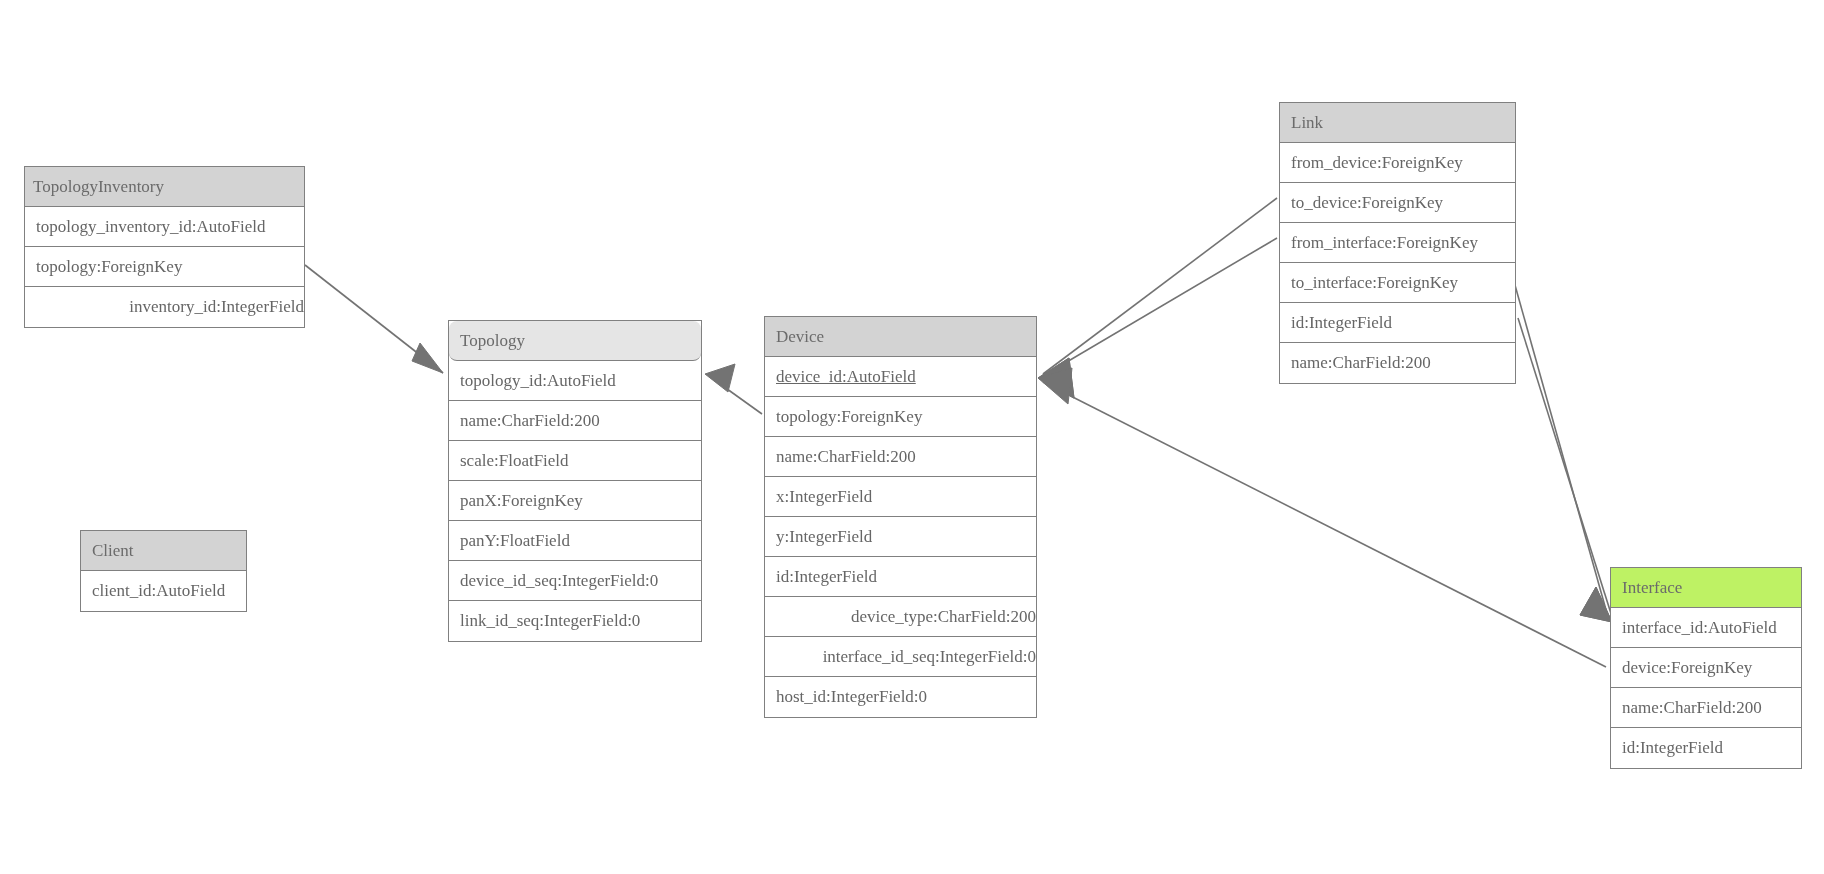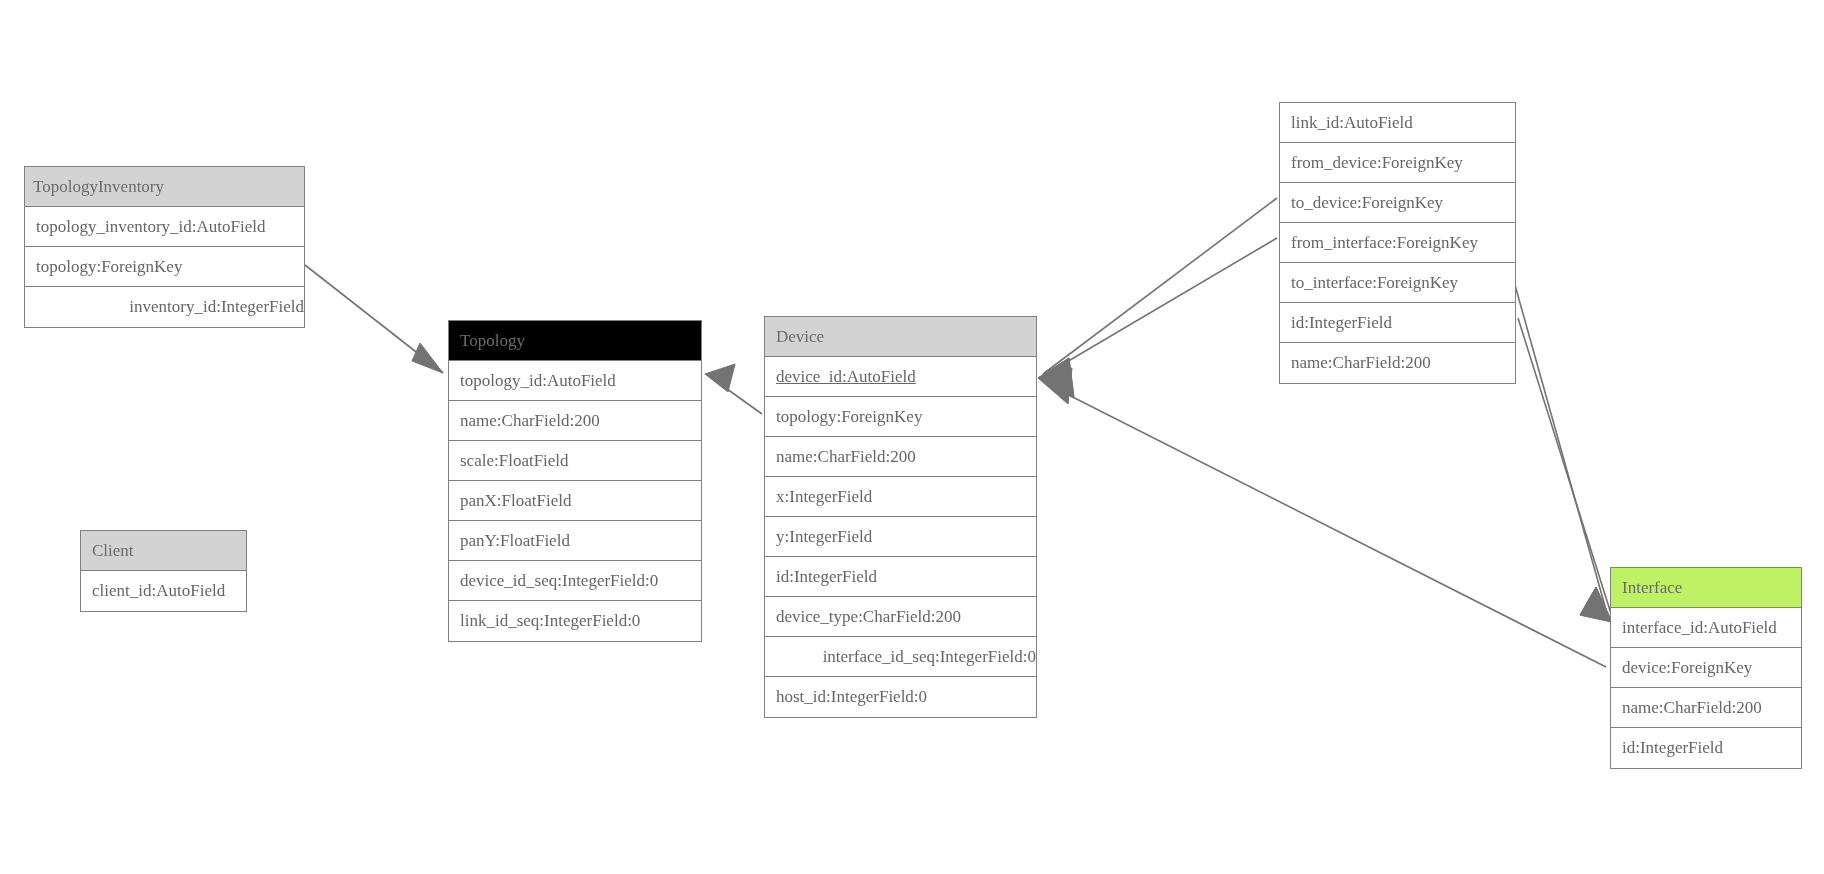--- a/index.html
+++ b/index.html
@@ -95,43 +95,43 @@
         <div class="entity-header" style="background: rgb(211, 211, 211); border-bottom-color: rgb(128, 128, 128); padding-left: 8px;">TopologyInventory</div>
         <div class="entity-field" style="border-bottom-color: rgb(128, 128, 128);">topology_inventory_id:AutoField</div>
         <div class="entity-field" style="border-bottom-color: rgb(128, 128, 128);">topology:ForeignKey</div>
         <div class="entity-field" style="border-bottom-color: rgb(128, 128, 128); text-align: right;">inventory_id:IntegerField</div>
       </div>
       <div class="entity" style="left: 80px; top: 530px; width: 167px; border-color: rgb(128, 128, 128);">
         <div class="entity-header" style="background: rgb(211, 211, 211); border-bottom-color: rgb(128, 128, 128);">Client</div>
         <div class="entity-field" style="border-bottom-color: rgb(128, 128, 128);">client_id:AutoField</div>
       </div>
       <div class="entity" style="left: 448px; top: 320px; width: 254px; border-color: rgb(128, 128, 128);">
-        <div class="entity-header" style="background: #000000; border-bottom-color: rgb(128, 128, 128);">Topology</div>
+        <div class="entity-header" style="background: #e5e5e5; border-bottom-color: rgb(128, 128, 128); border-radius: 8px;">Topology</div>
         <div class="entity-field" style="border-bottom-color: rgb(128, 128, 128);">topology_id:AutoField</div>
         <div class="entity-field" style="border-bottom-color: rgb(128, 128, 128);">name:CharField:200</div>
         <div class="entity-field" style="border-bottom-color: rgb(128, 128, 128);">scale:FloatField</div>
-        <div class="entity-field" style="border-bottom-color: rgb(128, 128, 128);">panX:FloatField</div>
+        <div class="entity-field" style="border-bottom-color: rgb(128, 128, 128);">panX:ForeignKey</div>
         <div class="entity-field" style="border-bottom-color: rgb(128, 128, 128);">panY:FloatField</div>
         <div class="entity-field" style="border-bottom-color: rgb(128, 128, 128);">device_id_seq:IntegerField:0</div>
         <div class="entity-field" style="border-bottom-color: rgb(128, 128, 128);">link_id_seq:IntegerField:0</div>
       </div>
       <div class="entity" style="left: 764px; top: 316px; width: 273px; border-color: rgb(128, 128, 128);">
         <div class="entity-header" style="background: rgb(211, 211, 211); border-bottom-color: rgb(128, 128, 128);">Device</div>
         <div class="entity-field" style="border-bottom-color: rgb(128, 128, 128); text-decoration: underline;">device_id:AutoField</div>
         <div class="entity-field" style="border-bottom-color: rgb(128, 128, 128);">topology:ForeignKey</div>
         <div class="entity-field" style="border-bottom-color: rgb(128, 128, 128);">name:CharField:200</div>
         <div class="entity-field" style="border-bottom-color: rgb(128, 128, 128);">x:IntegerField</div>
         <div class="entity-field" style="border-bottom-color: rgb(128, 128, 128);">y:IntegerField</div>
         <div class="entity-field" style="border-bottom-color: rgb(128, 128, 128);">id:IntegerField</div>
-        <div class="entity-field" style="border-bottom-color: rgb(128, 128, 128);">device_type:CharField:200</div>
+        <div class="entity-field" style="border-bottom-color: rgb(128, 128, 128); text-align: right;">device_type:CharField:200</div>
         <div class="entity-field" style="border-bottom-color: rgb(128, 128, 128); text-align: right;">interface_id_seq:IntegerField:0</div>
         <div class="entity-field" style="border-bottom-color: rgb(128, 128, 128);">host_id:IntegerField:0</div>
       </div>
       <div class="entity" style="left: 1279px; top: 102px; width: 237px; border-color: rgb(128, 128, 128);">
-        <div class="entity-field" style="border-bottom-color: rgb(128, 128, 128);">link_id:AutoField</div>
+        <div class="entity-header" style="background: rgb(211, 211, 211); border-bottom-color: rgb(128, 128, 128);">Link</div>
         <div class="entity-field" style="border-bottom-color: rgb(128, 128, 128);">from_device:ForeignKey</div>
         <div class="entity-field" style="border-bottom-color: rgb(128, 128, 128);">to_device:ForeignKey</div>
         <div class="entity-field" style="border-bottom-color: rgb(128, 128, 128);">from_interface:ForeignKey</div>
         <div class="entity-field" style="border-bottom-color: rgb(128, 128, 128);">to_interface:ForeignKey</div>
         <div class="entity-field" style="border-bottom-color: rgb(128, 128, 128);">id:IntegerField</div>
         <div class="entity-field" style="border-bottom-color: rgb(128, 128, 128);">name:CharField:200</div>
       </div>
       <div class="entity" style="left: 1610px; top: 567px; width: 192px; border-color: rgb(128, 128, 128);">
         <div class="entity-header" style="background: #bef264; border-bottom-color: rgb(128, 128, 128);">Interface</div>
         <div class="entity-field" style="border-bottom-color: rgb(128, 128, 128);">interface_id:AutoField</div>

